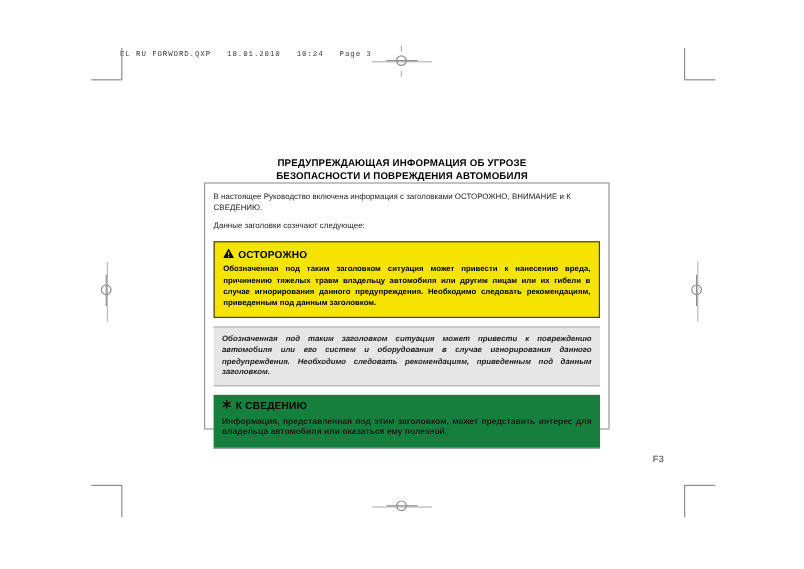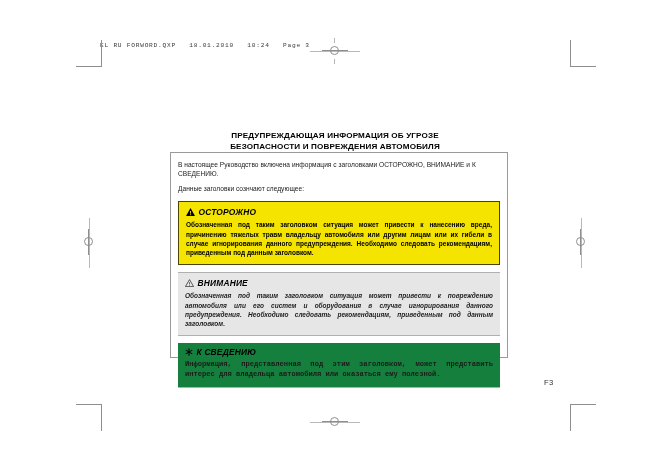--- a/index.html
+++ b/index.html
@@ -133,45 +133,44 @@
   .callout-note {
     background: #15803d;
     border: none;
     border-bottom: 1px solid #b0b0b0;
     padding-top: 4px;
     padding-bottom: 7px;
   }
 
   .callout-head {
     display: flex;
-    align-items: center;
+    align-items: flex-start;
     gap: 3.5px;
     font-size: 8.4px;
     font-weight: bold;
     letter-spacing: 0.2px;
     margin-bottom: 3.5px;
-    font-style: italic;
   }
 
   .callout-body {
     font-size: 6.5px;
     line-height: 9.4px;
     text-align: justify;
   }
   .body-caution {
     font-weight: bold;
     color: #000;
   }
   .body-attention {
     font-weight: bold;
     font-style: italic;
     color: #1b1b1b;
   }
   .body-note {
-    font-family: Liberation Mono, monospace;
+    font-family: Liberation Sans, sans-serif;
     font-weight: bold;
     font-size: 7.1px;
     line-height: 9.6px;
     color: #1b1b1b;
   }
 
   .icon-tri-solid svg, .icon-tri-open svg, .icon-star svg {
     display: block;
   }
 
@@ -248,30 +247,20 @@
             <rect x="4.05" y="3.0" width="0.9" height="2.6" fill="#f5e400"></rect>
             <rect x="4.05" y="6.2" width="0.9" height="0.9" fill="#f5e400"></rect>
           </svg>
         </span>
         <span>ОСТОРОЖНО</span>
       </div>
       <div class="callout-body body-caution">Обозначенная под таким заголовком ситуация может привести к нанесению вреда, причинению тяжелых травм владельцу автомобиля или другим лицам или их гибели в случае игнорирования данного предупреждения. Необходимо следовать рекомендациям, приведенным под данным заголовком.</div>
     </div>
 
     <div class="callout callout-attention">
-      <div class="callout-head">
-        <span class="icon-tri-open">
-          <svg width="9" height="8" viewBox="0 0 9 8">
-            <path d="M4.5 0.6 L8.6 7.6 L0.4 7.6 Z" fill="none" stroke="#333333" stroke-width="0.8"></path>
-            <rect x="4.15" y="3.2" width="0.7" height="2.2" fill="#333333"></rect>
-            <rect x="4.15" y="6.0" width="0.7" height="0.7" fill="#333333"></rect>
-          </svg>
-        </span>
-        <span>ВНИМАНИЕ</span>
-      </div>
       <div class="callout-body body-attention">Обозначенная под таким заголовком ситуация может привести к повреждению автомобиля или его систем и оборудования в случае игнорирования данного предупреждения. Необходимо следовать рекомендациям, приведенным под данным заголовком.</div>
     </div>
 
     <div class="callout callout-note">
       <div class="callout-head">
         <span class="icon-star">
           <svg width="8" height="8" viewBox="0 0 8 8">
             <g stroke="#000000" stroke-width="1.05" stroke-linecap="round">
               <line x1="4" y1="0.7" x2="4" y2="7.3"></line>
               <line x1="1.15" y1="2.35" x2="6.85" y2="5.65"></line>

